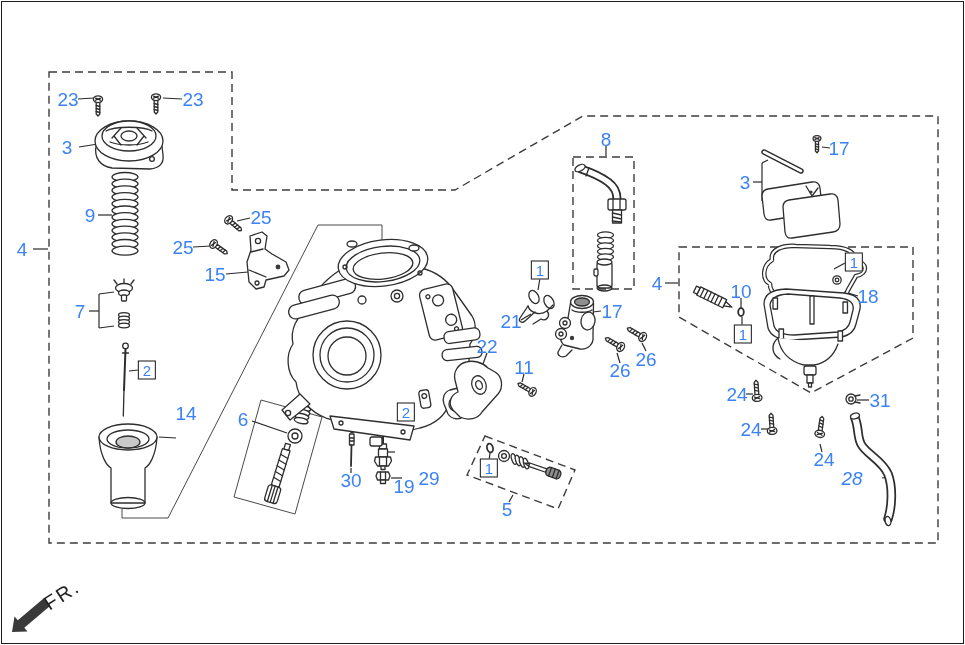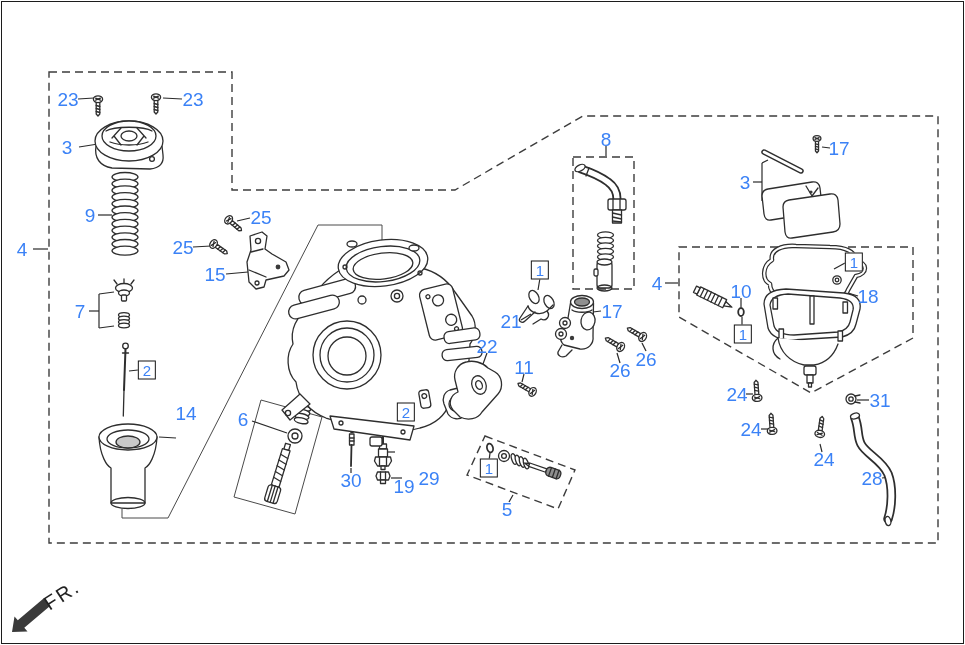--- a/index.html
+++ b/index.html
@@ -469,16 +469,16 @@
       <div class="plabel boxed" style="left: 854px; top: 262px;">1</div>
       <div class="plabel" style="left: 868px; top: 296px;">18</div>
       <div class="plabel" style="left: 741px; top: 291px;">10</div>
       <div class="plabel boxed" style="left: 743px; top: 334px;">1</div>
       <div class="plabel boxed" style="left: 489px; top: 468px;">1</div>
       <div class="plabel" style="left: 507px; top: 509px;">5</div>
       <div class="plabel" style="left: 737px; top: 394px;">24</div>
       <div class="plabel" style="left: 751px; top: 429px;">24</div>
       <div class="plabel" style="left: 824px; top: 459px;">24</div>
       <div class="plabel" style="left: 880px; top: 400px;">31</div>
-      <div class="plabel" style="left: 872px; top: 478px;">28</div>
+      <div class="plabel" style="left: 852px; top: 478px; font-style: italic;">28</div>
     </div>
   <div id="fr-label">FR.</div>
 </div>
 
 </body></html>

